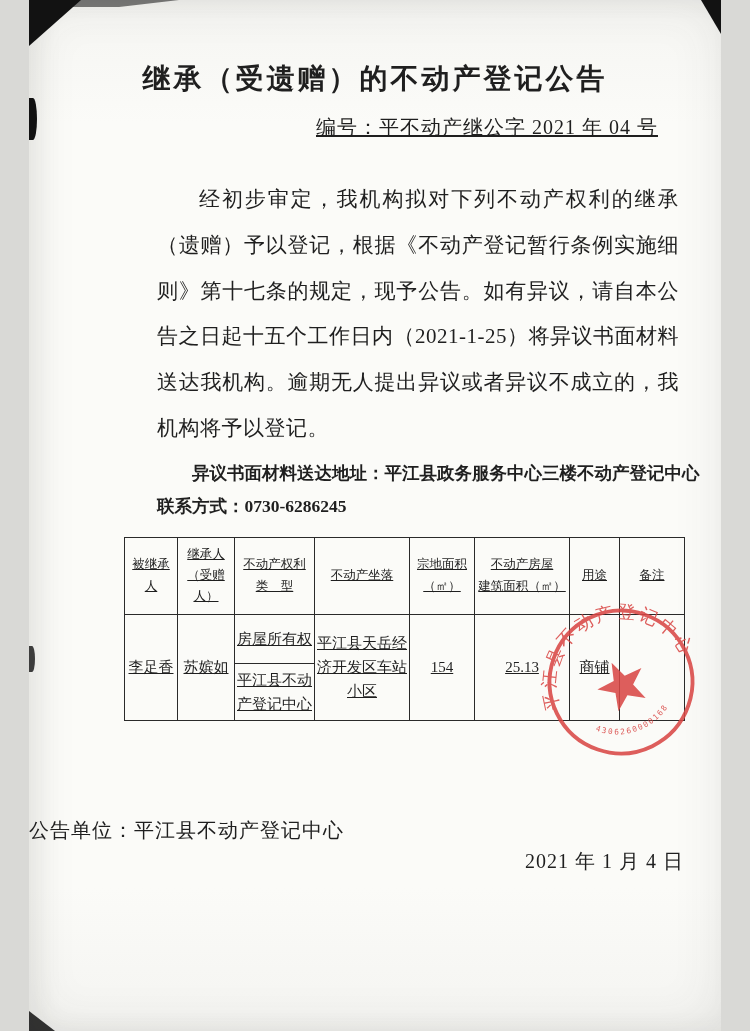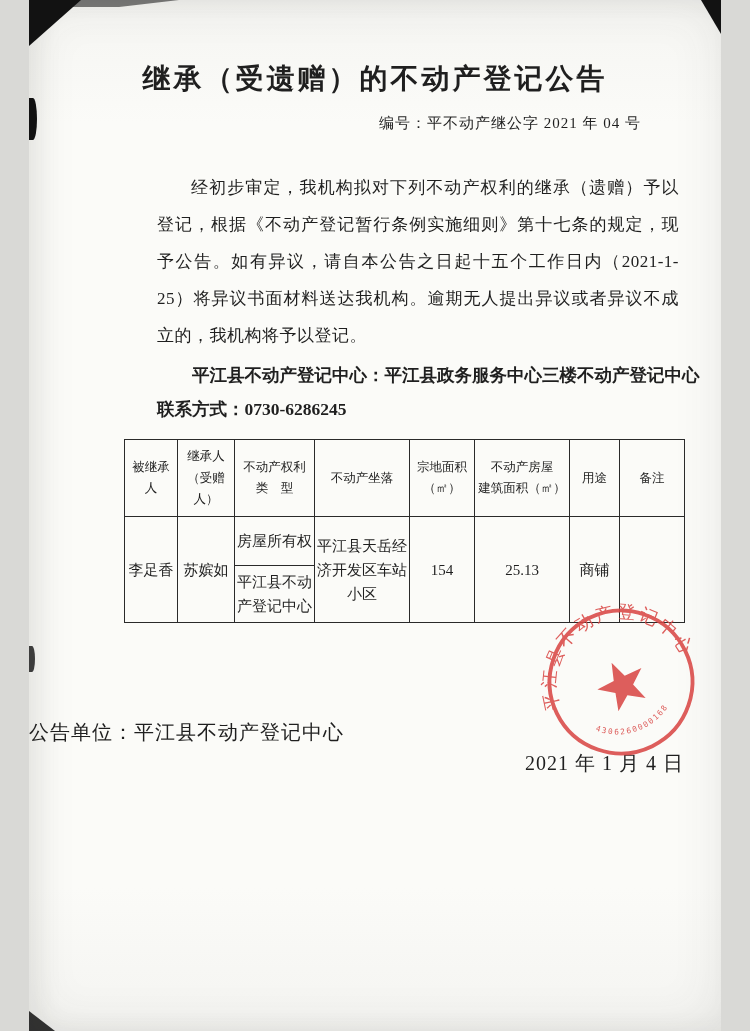--- a/index.html
+++ b/index.html
@@ -25,28 +25,29 @@
   .title{
     margin:60px 40px 0 40px;
     text-align:center;
     font-family:"DejaVu Sans","Liberation Sans",sans-serif;
     font-weight:800;
     font-size:28px;
     letter-spacing:3px;
   }
   .doc-number{
     margin-top:16px;
-    padding-right:80px;
+    padding-right:63px;
     text-align:right;
-    font-size:15px;
+    font-size:20px;
     letter-spacing:1px;
+    text-decoration:underline;
   }
   .para{
     margin:36px 42px 0 128px;
-    font-size:17px;
+    font-size:21px;
     line-height:2.18;
     letter-spacing:.5px;
     text-indent:2em;
     text-align:justify;
   }
   .addr-line{
     margin:6px 60px 0 128px;
     font-size:17.5px;
     font-weight:bold;
     line-height:1.8;
@@ -62,20 +63,21 @@
   }
   .u{
     text-underline-offset:5px;
     text-decoration-thickness:1.5px;
   }
   table.reg{
     margin:14px 0 0 95px;
     width:560px;
     border-collapse:collapse;
     table-layout:fixed;
+    text-decoration:underline;
   }
   table.reg th, table.reg td{
     border:1px solid #2a2a2a;
     text-align:center;
     vertical-align:middle;
     font-weight:normal;
     padding:2px;
     overflow:hidden;
   }
   table.reg th{
@@ -122,21 +124,21 @@
   <div class="artifact a-l1"></div>
   <div class="artifact a-l2"></div>
   <div class="artifact a-bl"></div>
 
   <h1 class="title">继承（受遗赠）的不动产登记公告</h1>
 
   <div class="doc-number">编号：平不动产继公字 2021 年 04 号</div>
 
   <p class="para">经初步审定，我机构拟对下列不动产权利的继承（遗赠）予以登记，根据《不动产登记暂行条例实施细则》第十七条的规定，现予公告。如有异议，请自本公告之日起十五个工作日内（2021-1-25）将异议书面材料送达我机构。逾期无人提出异议或者异议不成立的，我机构将予以登记。</p>
 
-  <p class="addr-line"><span>平江县不动产登记中心：</span><span class="u">平江县政务服务中心三楼不动产登记中心</span></p>
+  <p class="addr-line"><span>异议书面材料送达地址：</span><span class="u">平江县政务服务中心三楼不动产登记中心</span></p>
 
   <p class="contact-line"><span>联系方式：</span><span class="u">0730-6286245</span></p>
 
   <table class="reg">
     <colgroup>
       <col style="width:53px">
         <col style="width:57px">
         <col style="width:80px">
         <col style="width:95px">
       <col style="width:65px">

